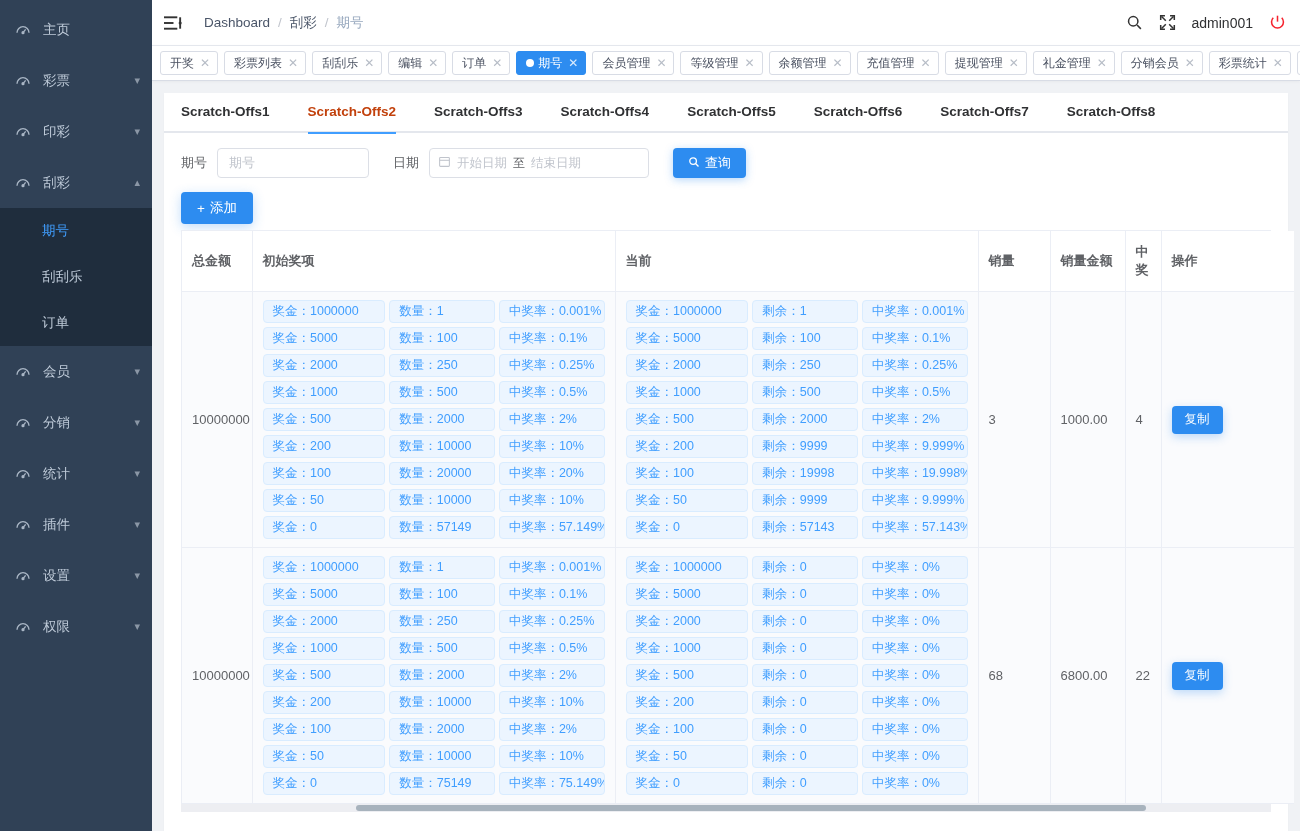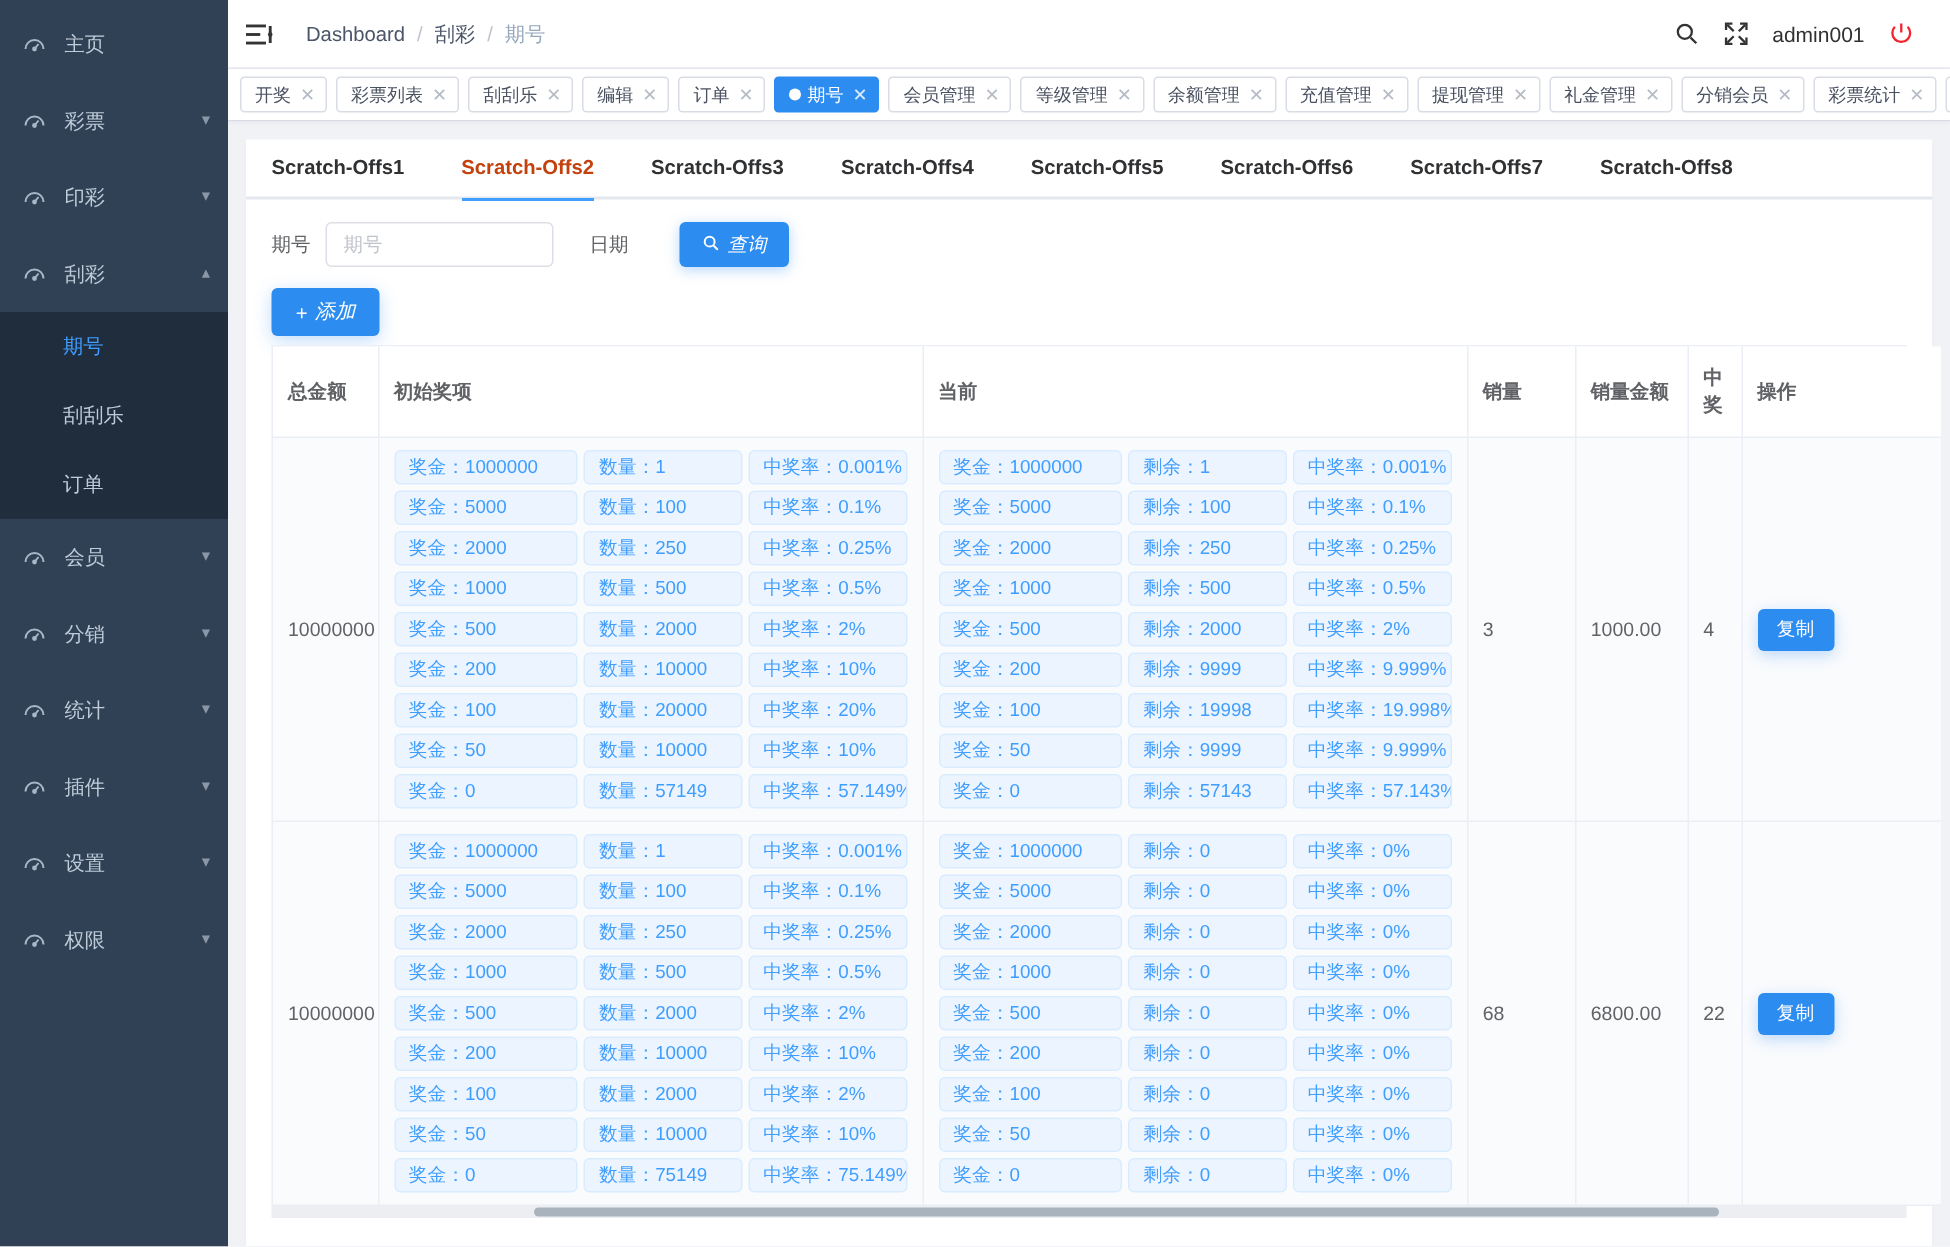--- a/index.html
+++ b/index.html
@@ -47,21 +47,21 @@
     padding-left: 42px; font-size: 13.5px; color: #bfcbd9; cursor: pointer;
   }
   .submenu .sub-item.active { color: #409eff; }
 
   
   .main { flex: 1 1 auto; height: 831px; display: flex; flex-direction: column;
           background: #f0f2f5; overflow: hidden; }
 
   .navbar {
     height: 45px; background: #fff; display: flex; align-items: center;
-    padding: 0 24px 0 12px; flex: 0 0 45px;
+    padding: 0 14px 0 12px; flex: 0 0 45px;
     box-shadow: 0 1px 3px rgba(0,21,41,.06);
   }
   .hamburger { width: 20px; height: 20px; cursor: pointer; display:flex; align-items:center; }
   .breadcrumb { margin-left: 20px; display: flex; align-items: center; gap: 0; font-size: 13.5px; }
   .bc-item { color: #4a5568; }
   .bc-item.muted { color: #97a8be; }
   .bc-sep { color: #c0c4cc; margin: 0 8px; }
   .navbar-right { margin-left: auto; display: flex; align-items: center; gap: 16px; }
   .nav-icon { cursor: pointer; display: flex; align-items: center; }
   .username { font-size: 14px; color: #303133; }
@@ -112,21 +112,20 @@
   .input.period { width: 152px; margin-right: 24px; }
   .daterange { width: 220px; height: 30px; border: 1px solid #dcdfe6; border-radius: 4px;
                display: flex; align-items: center; padding: 0 8px; gap: 6px; font-size: 12.5px; }
   .dr-ph { color: #c0c4cc; }
   .dr-sep { color: #606266; font-size: 12px; }
   .btn {
     height: 30px; border-radius: 4px; border: none; cursor: pointer;
     display: inline-flex; align-items: center; justify-content: center;
     font-size: 13px; color: #fff; background: #2d8cf0; padding: 0 15px; gap: 5px;
     font-family: inherit;
-    font-style: italic;
   }
   .btn.search { margin-left: 24px; box-shadow: 0 2px 9px rgba(45,140,240,.35); }
   .btn.add { margin: 14px 0 0 17px; padding: 0 16px; height: 32px; font-size: 13.5px;
              box-shadow: 0 3px 12px rgba(45,140,240,.3); }
 
   
   .tablewrap { margin: 6px 17px 0 17px; border: 1px solid #ebeef5; border-bottom: none;
                position: relative; }
   table.grid { border-collapse: collapse; width: 1112px; table-layout: fixed; }
   table.grid th {
@@ -431,20 +430,31 @@
           <div class="subtab">Scratch-Offs8</div>
         </div>
 
         
         <div class="formrow">
           <span class="flabel">期号</span>
           <div class="input period">
             <span>期号</span>
           </div>
           <span class="flabel">日期</span>
+          <div class="daterange">
+            <span>
+              <svg width="13" height="13" viewBox="0 0 16 16" fill="none" stroke="#c0c4cc" stroke-width="1.3">
+                <rect x="2" y="3" width="12" height="11" rx="1"></rect>
+                  <path d="M2 6.5h12"></path>
+              </svg>
+            </span>
+            <span class="dr-ph">开始日期</span>
+            <span class="dr-sep">至</span>
+            <span class="dr-ph">结束日期</span>
+          </div>
           <button class="btn search">
             <span>
               <svg width="12" height="12" viewBox="0 0 20 20" fill="none" stroke="#fff" stroke-width="2.2">
                 <circle cx="8.5" cy="8.5" r="5.5"></circle>
                   <path d="M13 13l4.5 4.5"></path>
               </svg>
             </span>
             <span>查询</span>
           </button>
         </div>

